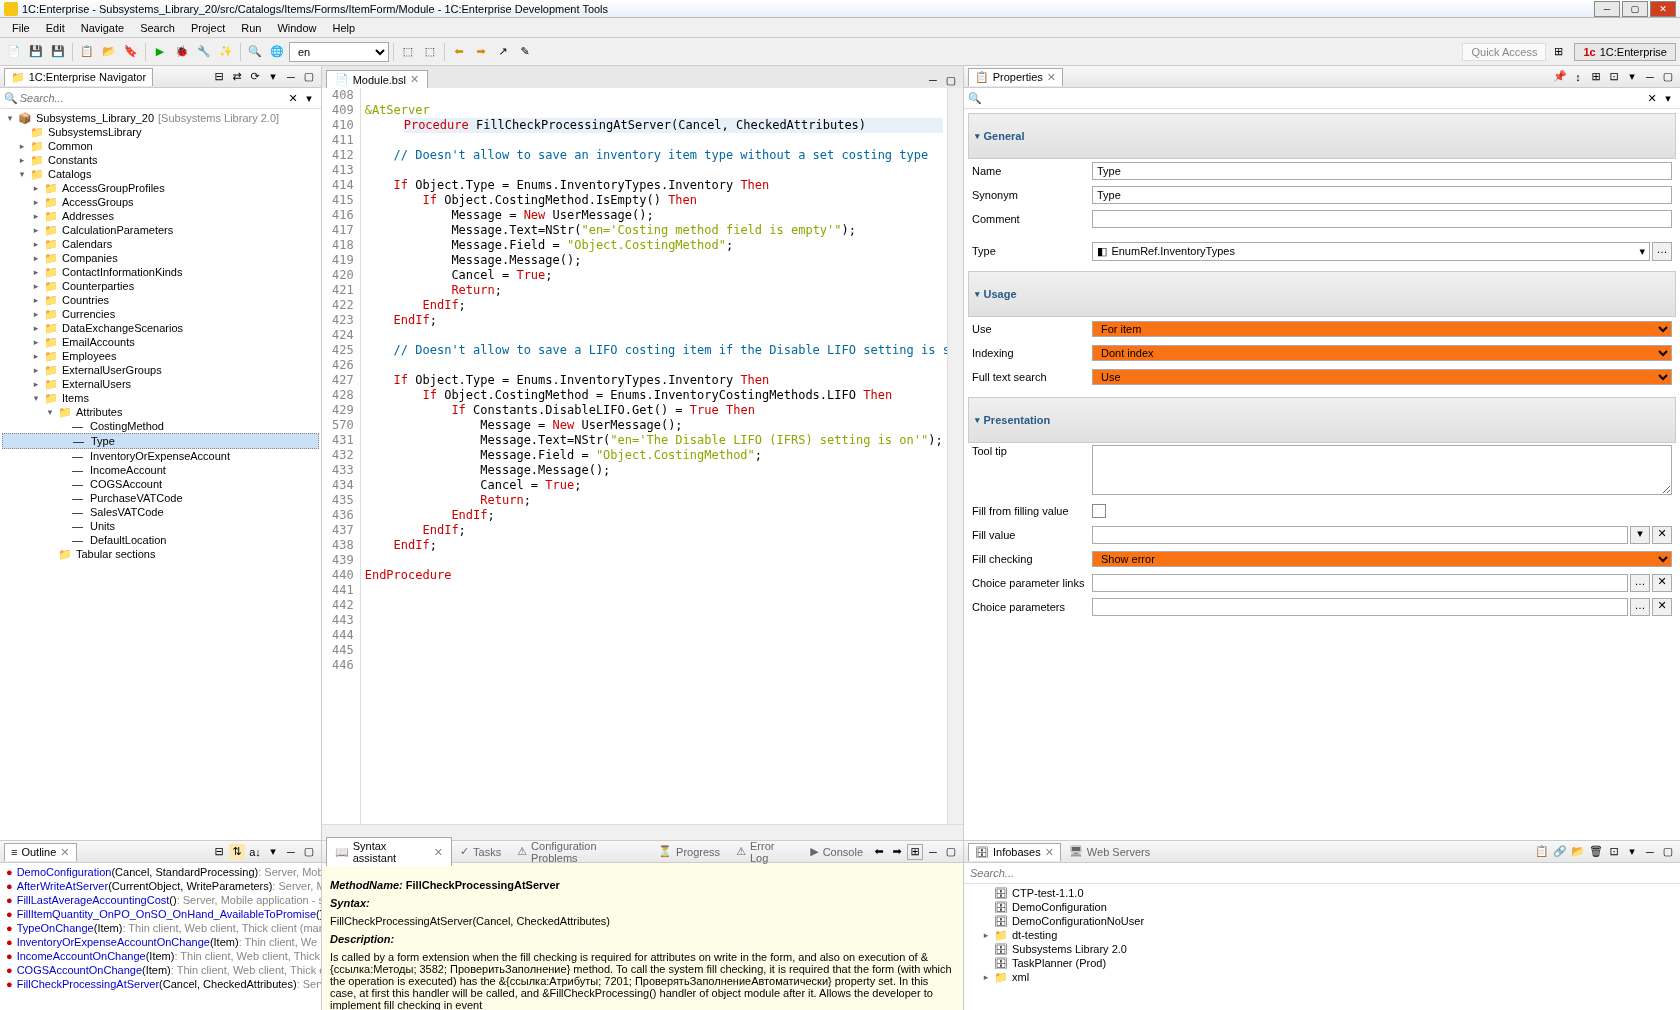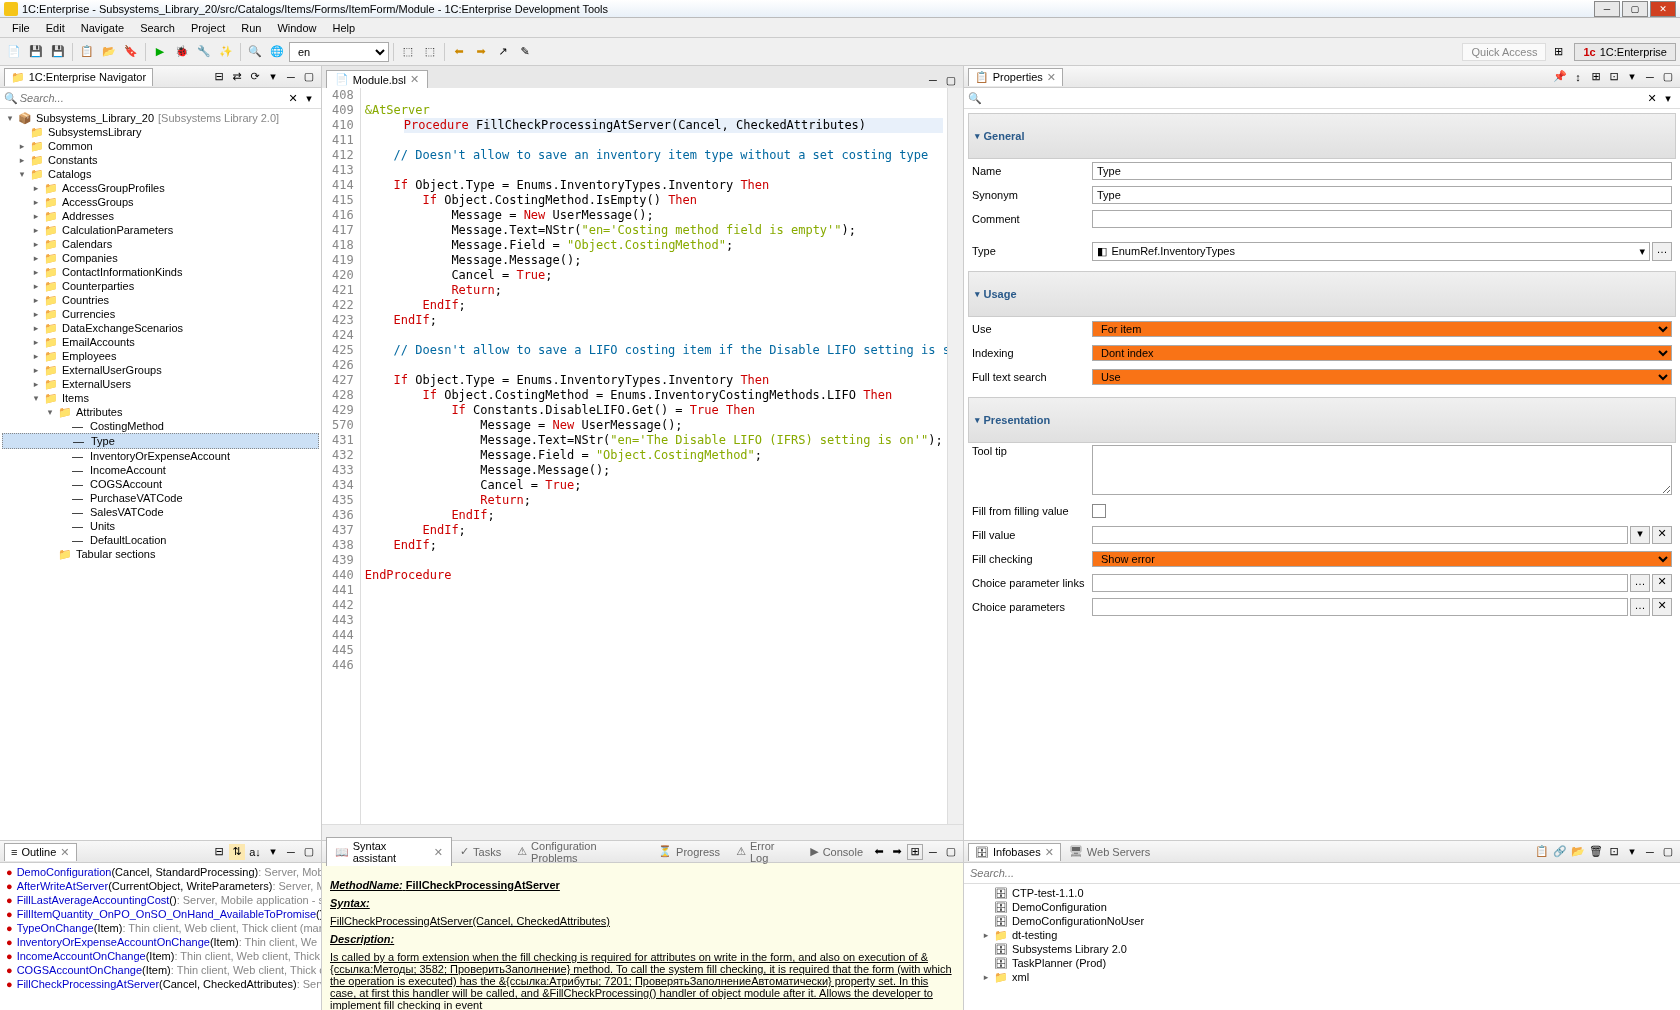--- a/index.html
+++ b/index.html
@@ -64,21 +64,21 @@
 .bottom { display: flex; height: 230px; border-top: 1px solid #ccc; }
 .outline-panel { width: 322px; border-right: 1px solid #ccc; display: flex; flex-direction: column; background: #fff; }
 .syntax-panel { width: 641px; display: flex; flex-direction: column; background: #fdfde8; }
 .infobases-panel { width: 717px; border-left: 1px solid #ccc; display: flex; flex-direction: column; background: #fff; }
 .outline-list { flex: 1; overflow: auto; padding: 2px; }
 .outline-item { display: flex; padding: 1px 4px; white-space: nowrap; }
 .outline-item .fn { color: #00c; }
 .outline-item .paren { color: #000; }
 .outline-item .ctx { color: #888; }
 .syntax-body { flex: 1; overflow: auto; padding: 10px 8px; font-size: 11px; }
-.syntax-body p { margin: 6px 0; text-decoration: underline; }
+.syntax-body p { margin: 6px 0; }
 .syntax-label { font-style: italic; font-weight: bold; }
 .tabs-row { display: flex; }
 .tab-item { padding: 2px 8px; display: flex; align-items: center; gap: 4px; color: #666; cursor: pointer; }
 .tab-item.active { background: #fff; color: #000; border: 1px solid #aaa; border-bottom: none; }
 .scrollbar-v { width: 16px; background: #f0f0f0; border-left: 1px solid #ddd; }
 .scrollbar-h { height: 16px; background: #f0f0f0; border-top: 1px solid #ddd; }
 .checkbox { width: 14px; height: 14px; border: 1px solid #888; background: #fff; }
 .type-ref { display: flex; align-items: center; gap: 4px; border: 1px solid #aaa; padding: 2px 4px; background: #fff; }
 .ellipsis-btn { width: 20px; border: 1px solid #aaa; background: #f0f0f0; text-align: center; cursor: pointer; }
 </style>

